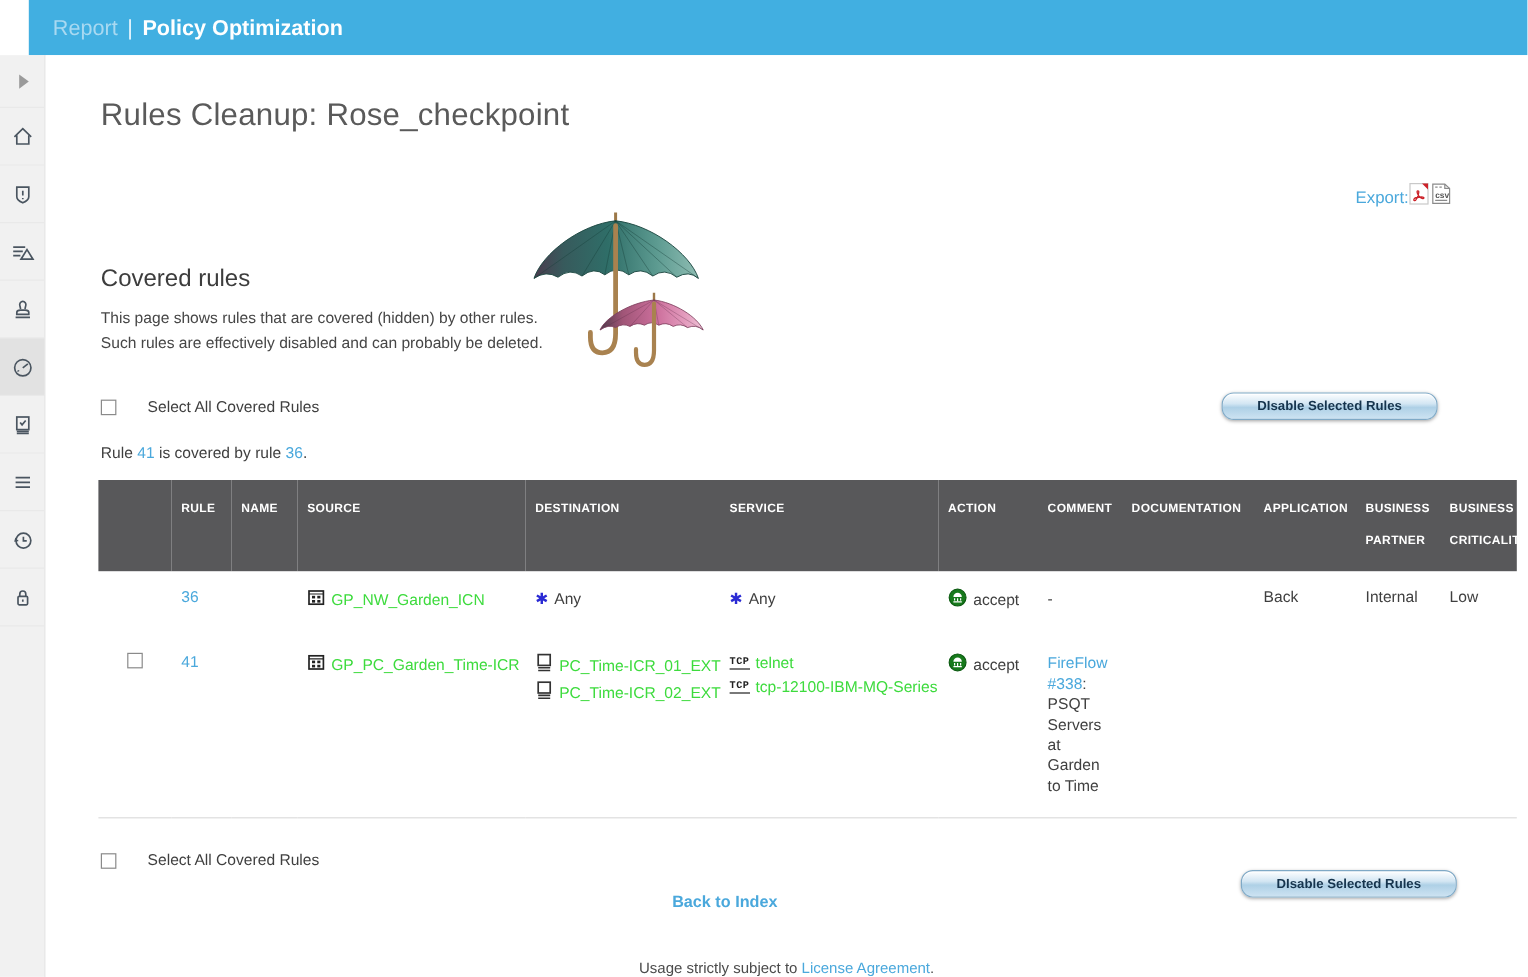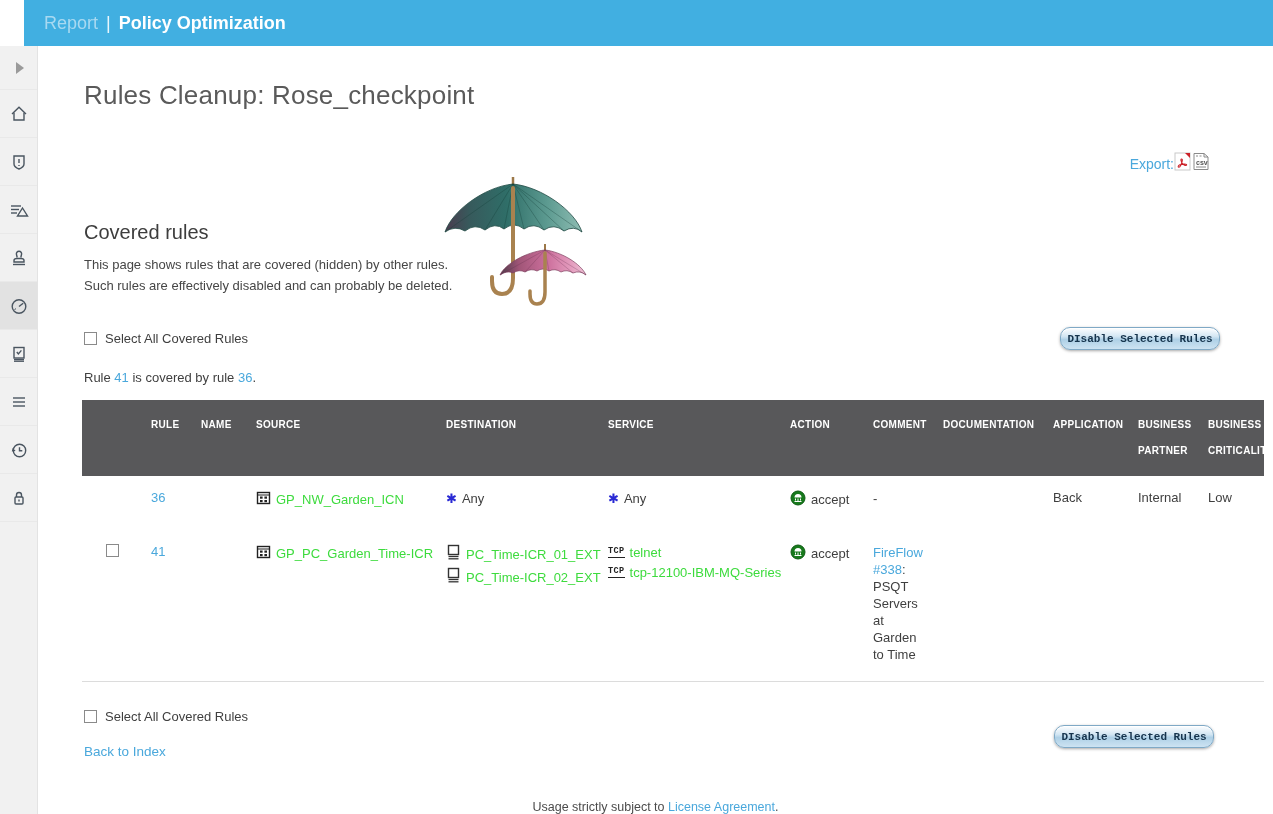--- a/index.html
+++ b/index.html
@@ -39,35 +39,35 @@
     display:flex; align-items:center; 
   }
   .export-label { color:#4aa8dc; font-size:14px; cursor:pointer; }
   .export-icon { cursor:pointer; display:inline-block; }
 
   .umbrella-wrap { position:absolute; left:400px; top:128px; width:160px; height:140px; }
 
   .covered-heading { margin-top:110px; font-size:20px; font-weight:400; color:#3d3d3d; }
   .covered-desc { margin-top:10px; font-size:13px; line-height:21px; color:#464646; }
 
-  .select-all-row { margin-top:35px; display:flex; align-items:center; gap:8px; font-size:13px; color:#3f3f3f; }
+  .select-all-row { margin-top:35px; display:flex; align-items:flex-end; gap:26px; font-size:13px; color:#3f3f3f; }
   .checkbox {
     width:13px; height:13px; border:1px solid #8a8a8a; background:#fff;
     display:inline-block; cursor:pointer; flex:none;
   }
   .rule-note { margin-top:24px; font-size:13px; color:#3f3f3f; }
   a.link { color:#4aa8dc; text-decoration:none; cursor:pointer; }
 
   .btn-disable {
-    position:absolute; right:53px; top:281px;
-    width:160px; height:23px; border-radius:10px;
+    position:absolute; right:75px; top:281px;
+    width:180px; height:23px; border-radius:10px;
     border:1px solid #7fa9c6;
     background:linear-gradient(#fdfeff, #d3e6f3 40%, #aed0e6 55%, #cde3f2);
     box-shadow:0 1px 3px rgba(0,0,0,0.35), inset 0 1px 0 rgba(255,255,255,0.9);
-    font-family:Liberation Mono, monospace;
+    font-family:Liberation Sans, sans-serif;
     font-size:11px; font-weight:700; color:#16344d; cursor:pointer;
   }
   .btn-disable.bottom { position:static; display:block; margin-top:43px; }
 
   
   table.rules { border-collapse:collapse; table-layout:fixed; width:1182px; margin:15px 0 0 -2px; border-bottom:1px solid #dcdcdc; }
   table.rules th {
     background:#58585a; color:#fff; font-size:10px; font-weight:700;
     text-align:left; vertical-align:top; padding:12px 8px; line-height:26px;
     letter-spacing:0.3px; height:52px;
@@ -82,21 +82,21 @@
   .tcp-glyph {
     font-family:"Liberation Mono", monospace; font-size:8.5px; font-weight:700;
     color:#222; border-bottom:1px solid #222; letter-spacing:0.4px; flex:none; line-height:9px; padding-bottom:1px;
   }
   .action-entry { display:flex; align-items:center; gap:5px; }
   .comment-cell { word-wrap:break-word; line-height:17px; }
 
   .bottom-row { display:flex; justify-content:space-between; align-items:flex-start; padding-right:59px; }
   .bottom-row .select-all-row { margin-top:27px; }
 
-  .back-row { width:1040px; margin-top:-4px; font-size:13.5px; }
+  .back-row { width:1040px; text-align:center; margin-top:-4px; font-size:13.5px;font-weight:bold; }
 
   .footer { width:1235px; margin-left:-46px; text-align:center; margin-top:40px; font-size:12.5px; color:#4b4b4b; line-height:17px; }
 </style>
 </head>
 <body>
 
 <div class="topbar">
   <span class="brand">Report</span>
   <span class="divider">|</span>
   <span class="section">Policy Optimization</span>

